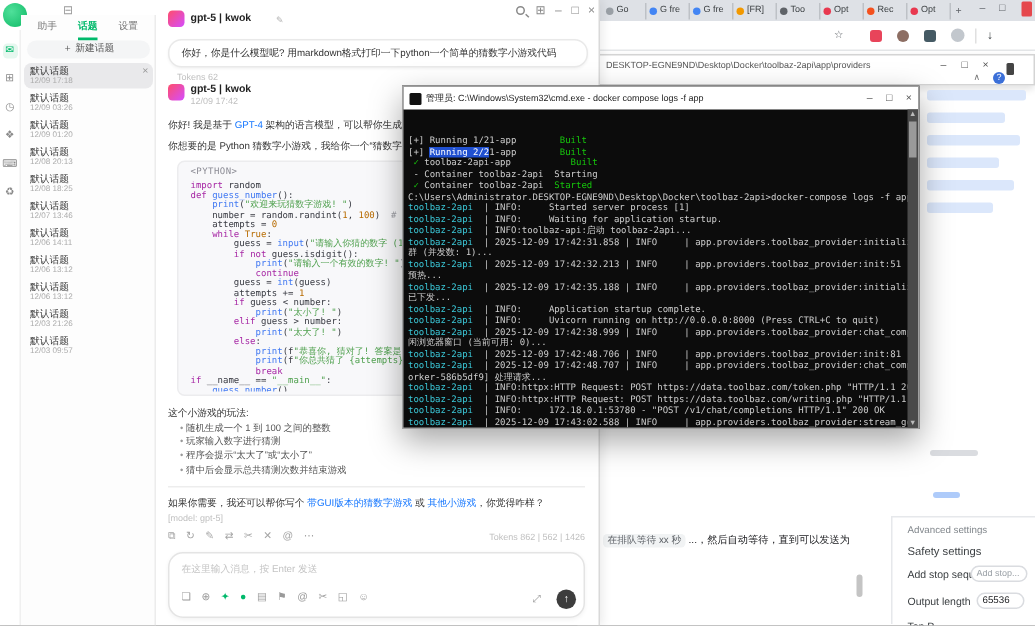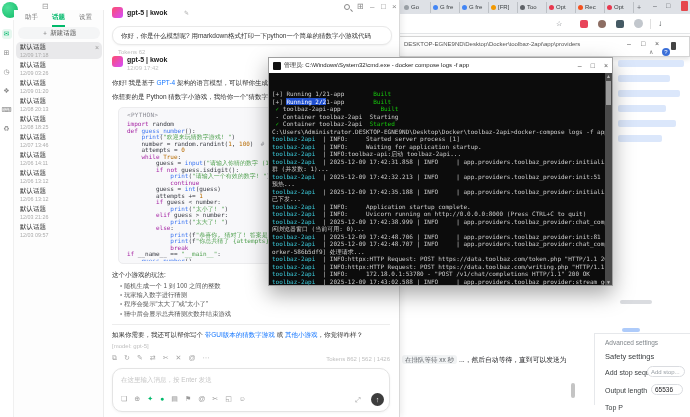--- a/index.html
+++ b/index.html
@@ -27,21 +27,21 @@
   #exp-chevron{position:absolute;left:255px;top:12px;font-size:6px;color:#777;line-height:1}
   #exp-help{position:absolute;left:268px;top:11px;width:8px;height:8px;border-radius:50%;background:#3b6fd8;color:#fff;font-size:6px;text-align:center;line-height:8px}
   #exp-pin{position:absolute;left:277px;top:5px;width:5px;height:8px;background:#444;border-radius:1px}
   #page-rows{left:233px;top:60px;width:70px}
   .prow{height:7px;background:#dbe7fb;border-radius:2px;margin-bottom:8px}
   #queue-line{left:17px;top:355px;width:200px;font-size:6.8px;color:#202124;white-space:nowrap}
   #queue-chip{background:#f1f3f4;color:#5f6368;border-radius:3px;padding:1px 3px;font-size:6.5px}
   #bscroll{left:186px;top:383px;width:4px;height:15px;background:#c4c4c4;border-radius:2px}
   #hthumb{left:235px;top:300px;width:32px;height:4px;background:#dadce0;border-radius:2px}
   #panelthumb{left:237px;top:328px;width:18px;height:4px;background:#aecbfa;border-radius:2px}
-  #panel{left:209px;top:333px;width:96px;height:72px;background:#fff;border-left:1px solid #e6e8eb;border-top:1px solid #e6e8eb}
+  #panel{left:209px;top:344px;width:96px;height:72px;background:#fff;border-left:1px solid #e6e8eb;border-top:1px solid #e6e8eb}
   .p-label{position:absolute;left:10px;color:#3c4043;font-size:7px}
   #p-advanced{top:5px;font-size:6.5px;color:#80868b}
   #p-safety{top:18px;font-size:7.5px}
   #p-addstop-label{top:35px}
   #p-addstop-input{position:absolute;left:52px;top:32px;width:38px;height:11px;border:1px solid #dadce0;border-radius:6px;font-size:6px;padding:0 3px;color:#202124}
   #p-addstop-input::placeholder{color:#9aa0a6;font-size:6px}
   #p-output-label{top:53px}
   #p-output-input{position:absolute;left:56px;top:50px;width:32px;height:11px;border:1px solid #dadce0;border-radius:6px;font-size:6.5px;padding:0 3px;color:#202124}
   #p-topp-label{top:70px}
   

